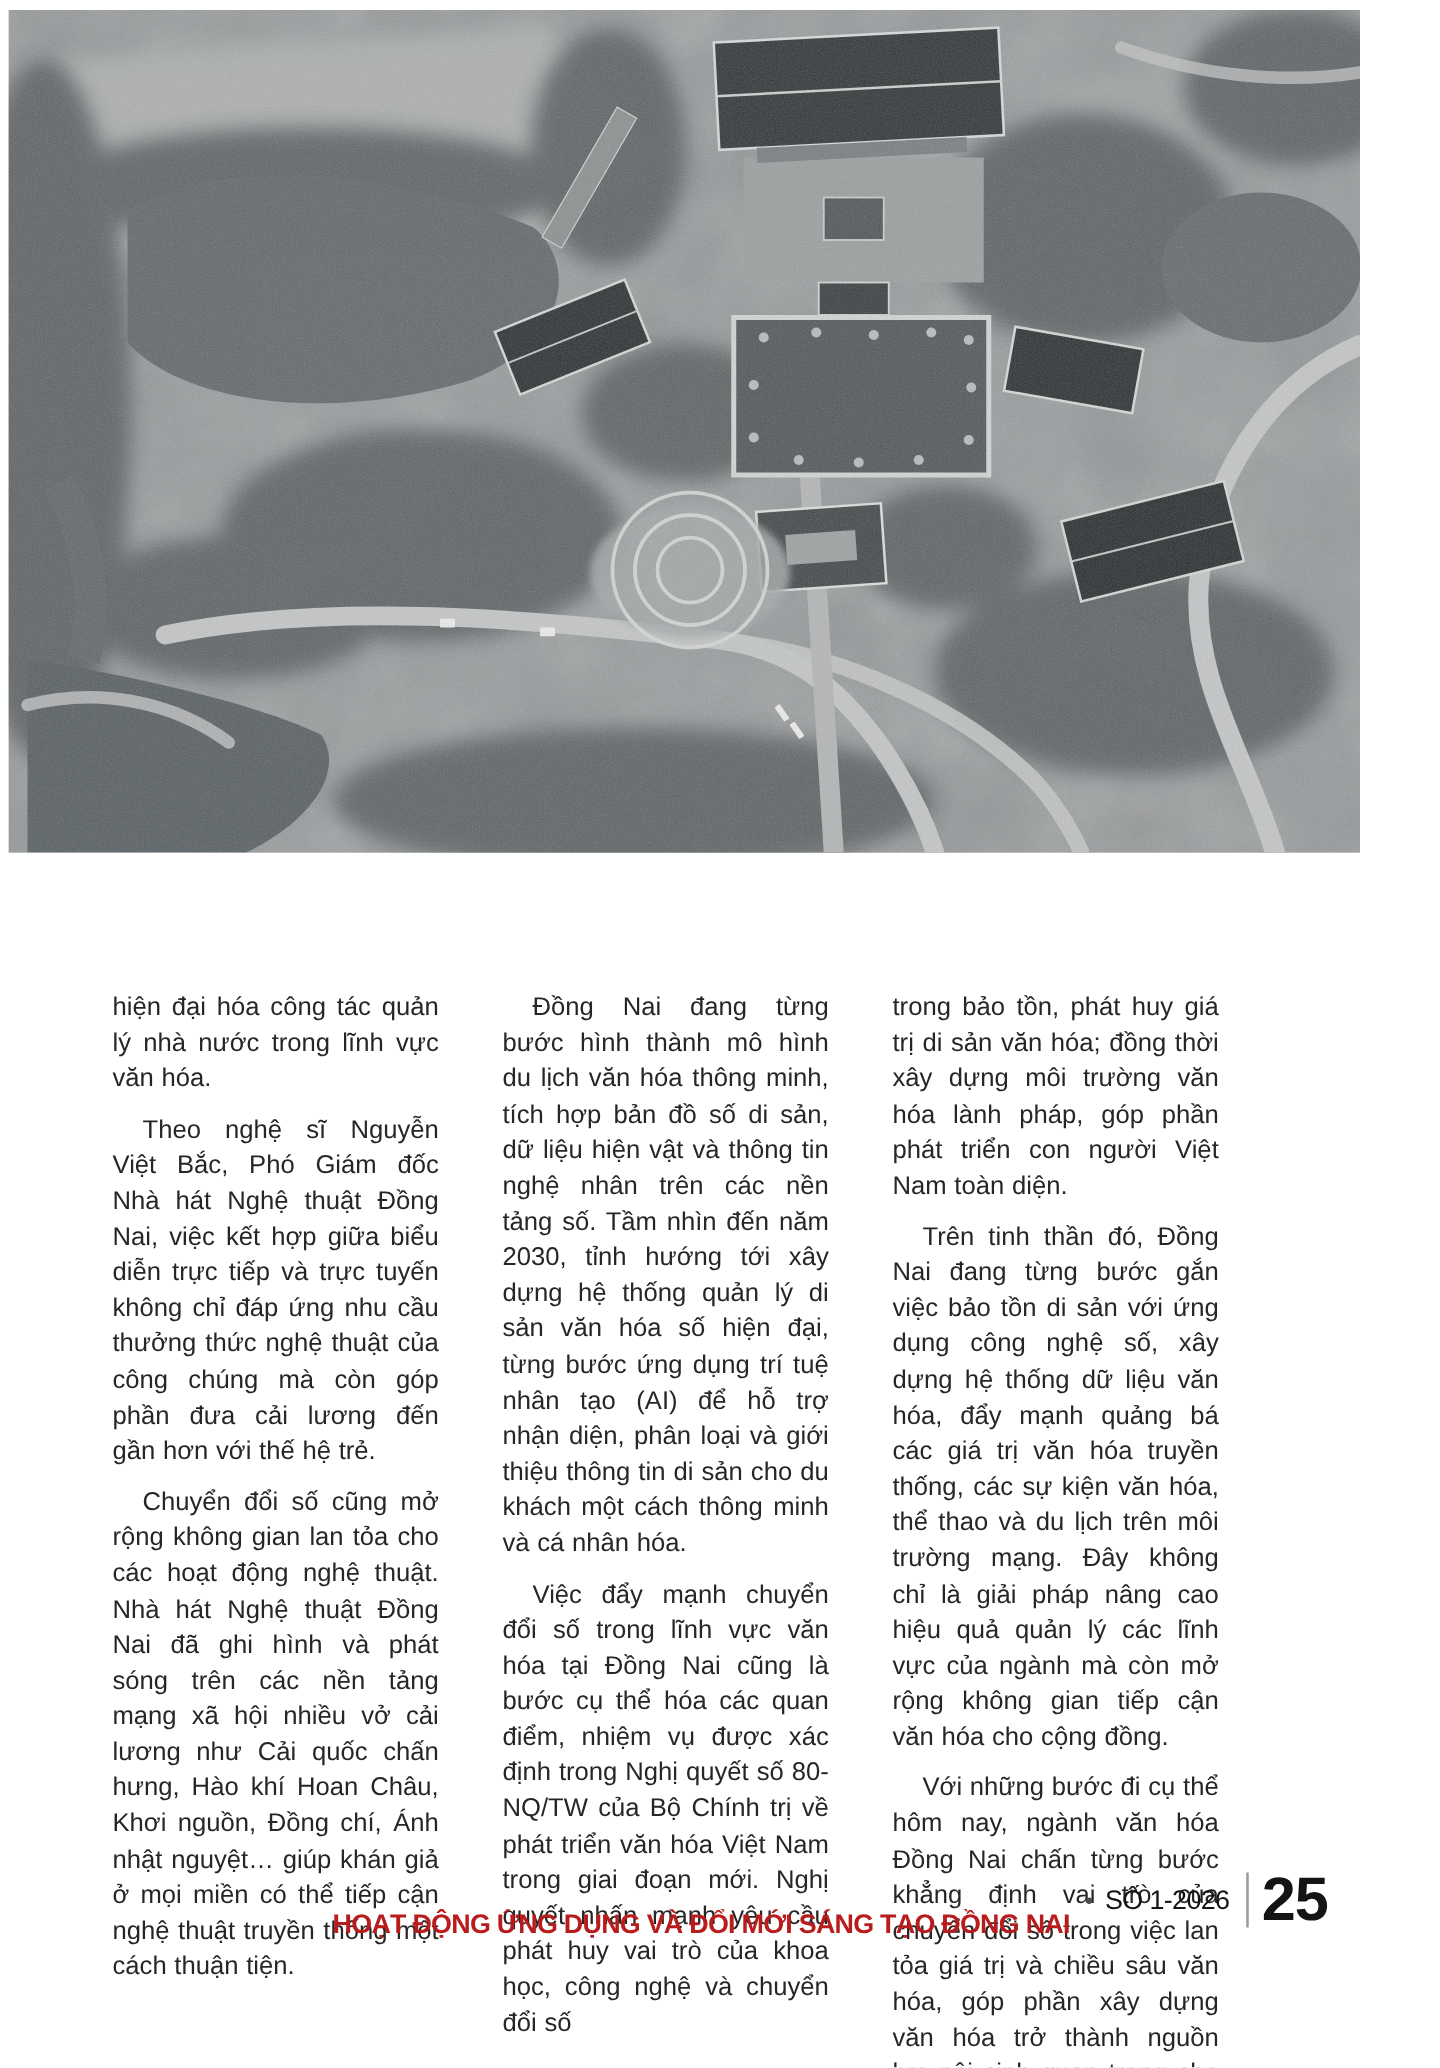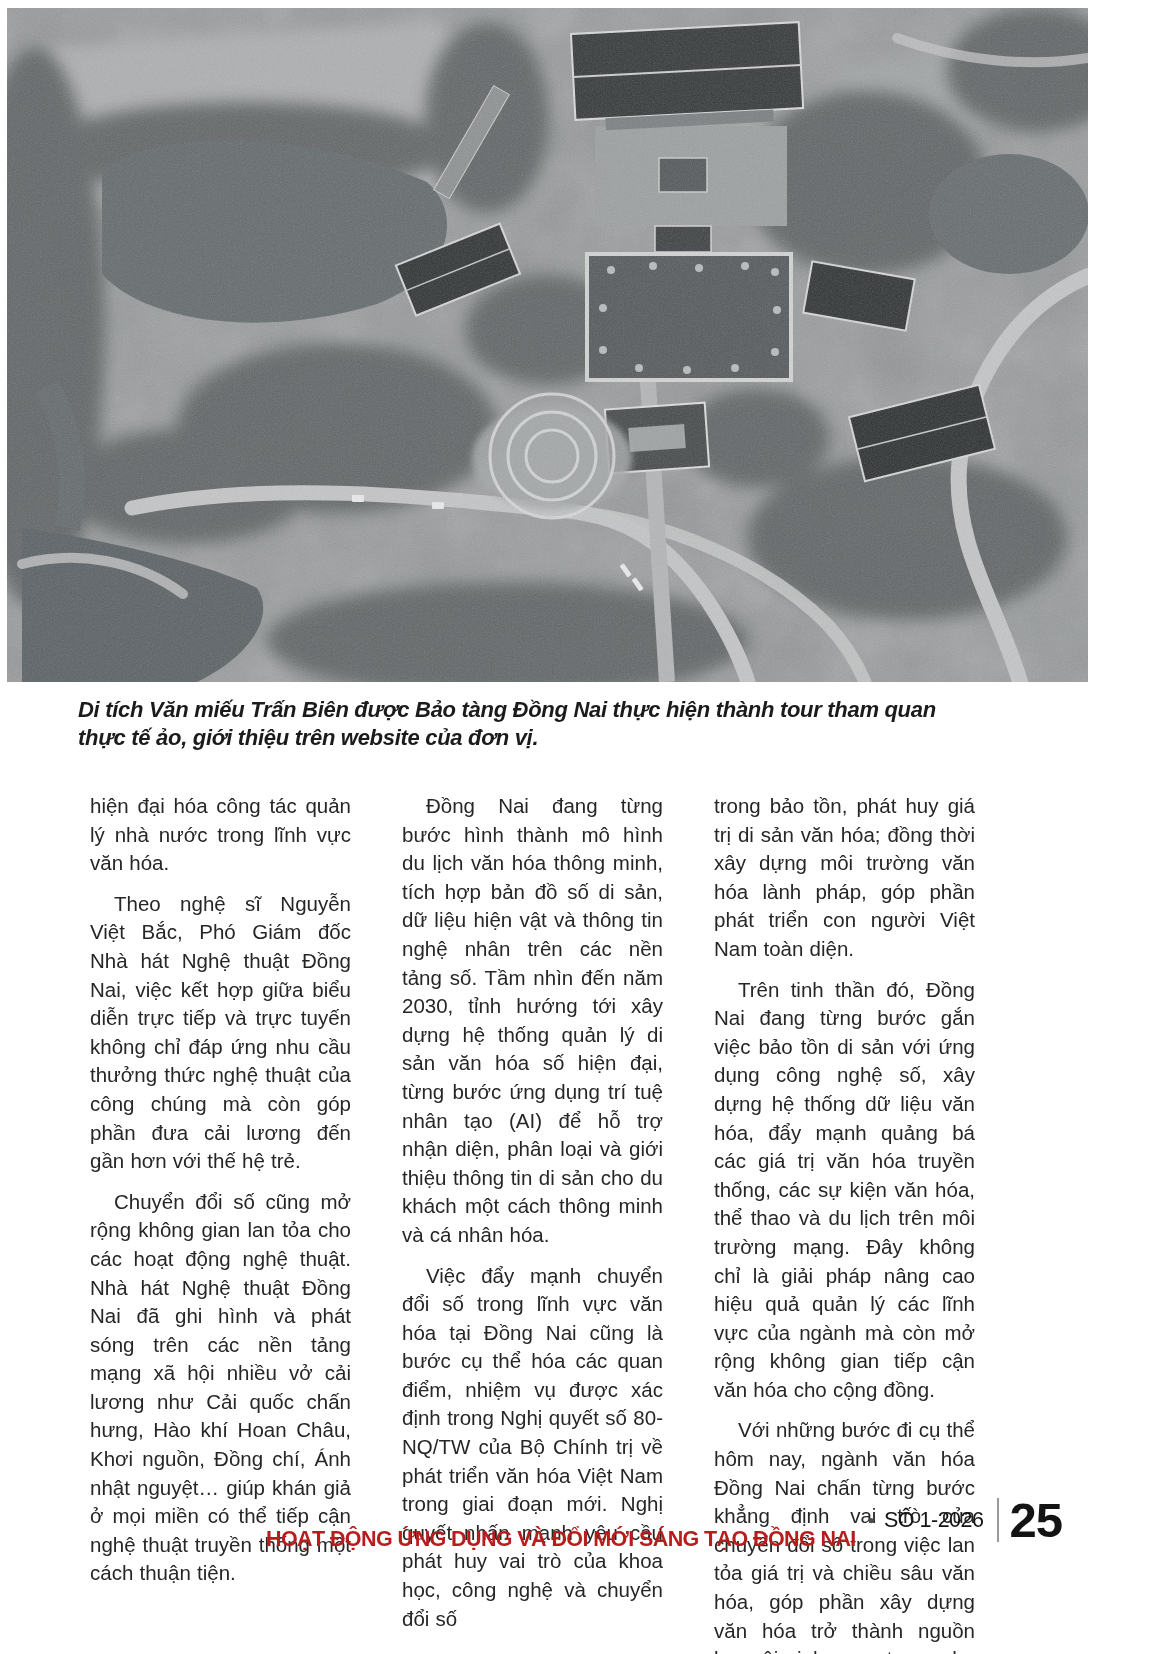--- a/index.html
+++ b/index.html
@@ -202,21 +202,20 @@
         </g>
         <g transform="rotate(30 520 120)">
           <rect x="470" y="100" width="18" height="120" fill="#8e9192" stroke="#cfcfcf" stroke-width="1"></rect>
         </g>
       </g>
 
       <rect width="1081" height="674" filter="url(#grain)" opacity="0.26"></rect>
     </svg>
   </div>
 
-  <p class="caption">Di tích Văn miếu Trấn Biên được Bảo tàng Đồng Nai thực hiện thành tour tham quan thực tế ảo, giới thiệu trên website của đơn vị.</p>
 
   <div class="columns">
     <div class="col">
       <p class="para first">hiện đại hóa công tác quản lý nhà nước trong lĩnh vực văn hóa.</p>
       <p class="para">Theo nghệ sĩ Nguyễn Việt Bắc, Phó Giám đốc Nhà hát Nghệ thuật Đồng Nai, việc kết hợp giữa biểu diễn trực tiếp và trực tuyến không chỉ đáp ứng nhu cầu thưởng thức nghệ thuật của công chúng mà còn góp phần đưa cải lương đến gần hơn với thế hệ trẻ.</p>
       <p class="para">Chuyển đổi số cũng mở rộng không gian lan tỏa cho các hoạt động nghệ thuật. Nhà hát Nghệ thuật Đồng Nai đã ghi hình và phát sóng trên các nền tảng mạng xã hội nhiều vở cải lương như Cải quốc chấn hưng, Hào khí Hoan Châu, Khơi nguồn, Đồng chí, Ánh nhật nguyệt… giúp khán giả ở mọi miền có thể tiếp cận nghệ thuật truyền thống một cách thuận tiện.</p>
     </div>
     <div class="col">
       <p class="para">Đồng Nai đang từng bước hình thành mô hình du lịch văn hóa thông minh, tích hợp bản đồ số di sản, dữ liệu hiện vật và thông tin nghệ nhân trên các nền tảng số. Tầm nhìn đến năm 2030, tỉnh hướng tới xây dựng hệ thống quản lý di sản văn hóa số hiện đại, từng bước ứng dụng trí tuệ nhân tạo (AI) để hỗ trợ nhận diện, phân loại và giới thiệu thông tin di sản cho du khách một cách thông minh và cá nhân hóa.</p>
       <p class="para">Việc đẩy mạnh chuyển đổi số trong lĩnh vực văn hóa tại Đồng Nai cũng là bước cụ thể hóa các quan điểm, nhiệm vụ được xác định trong Nghị quyết số 80-NQ/TW của Bộ Chính trị về phát triển văn hóa Việt Nam trong giai đoạn mới. Nghị quyết nhấn mạnh yêu cầu phát huy vai trò của khoa học, công nghệ và chuyển đổi số</p>

